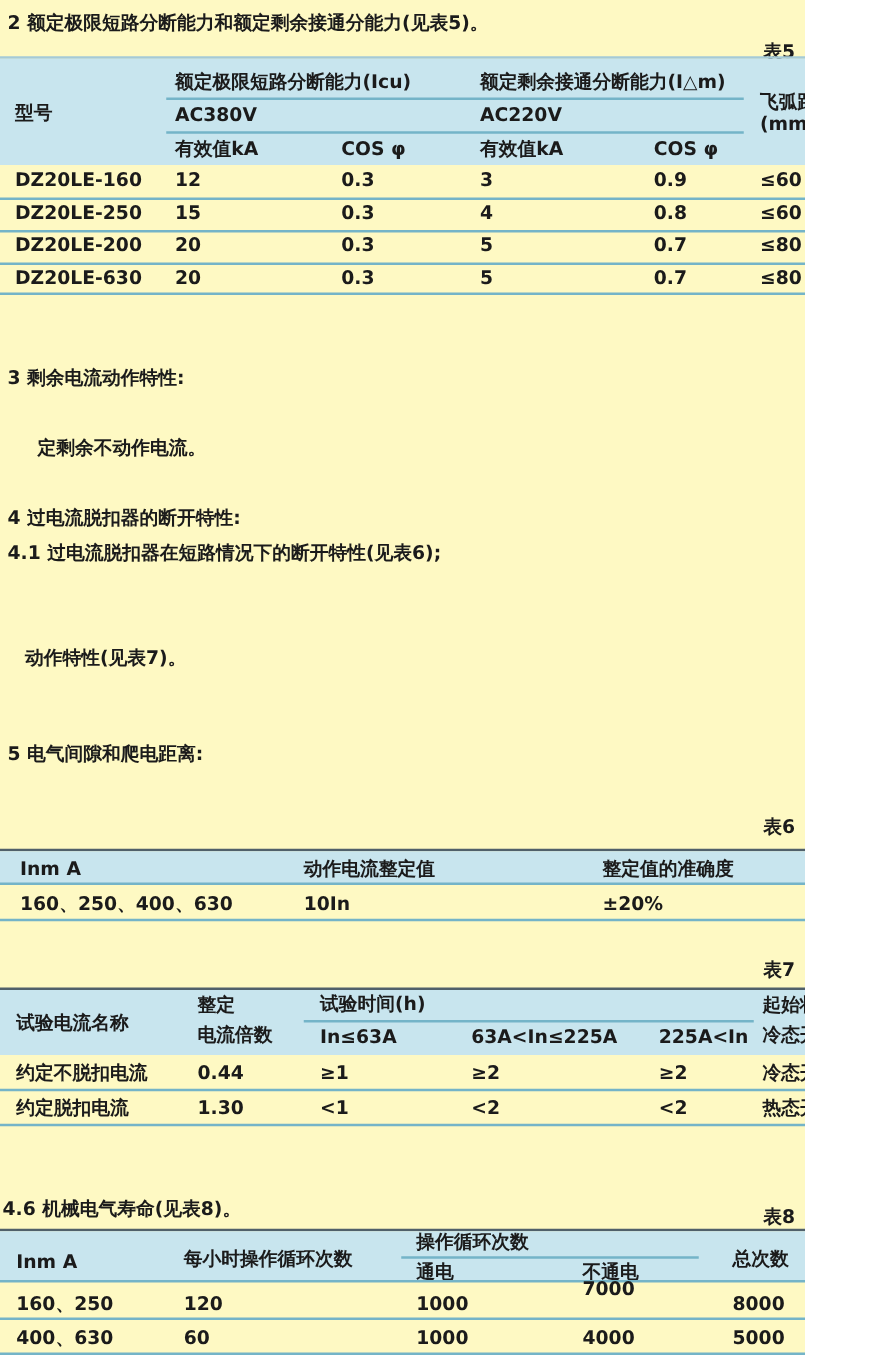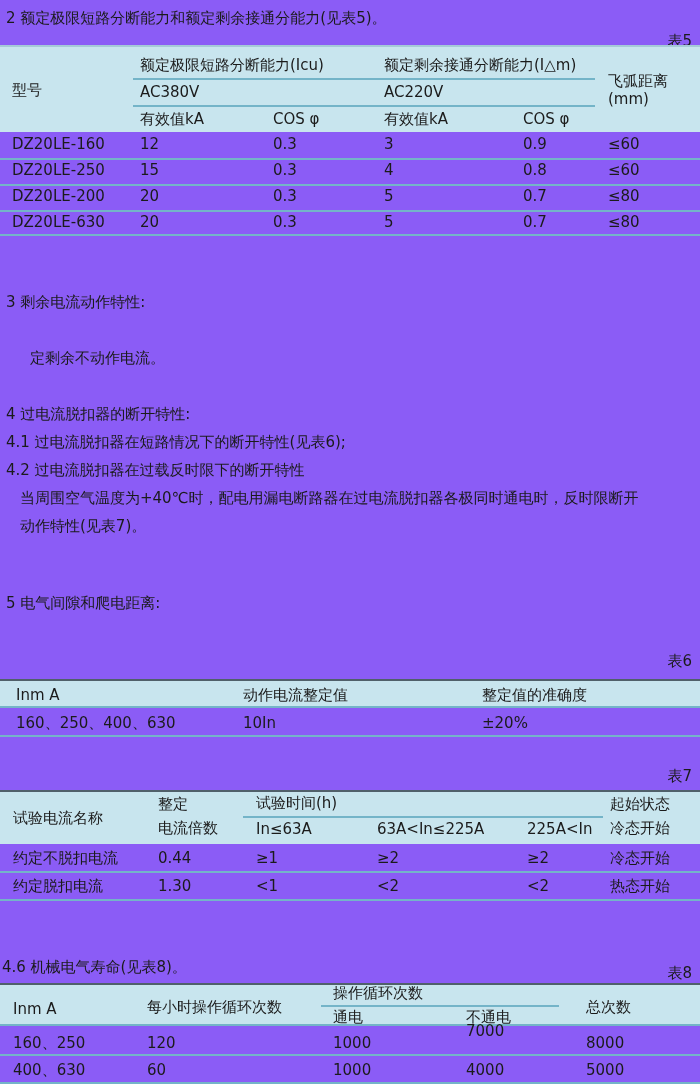--- a/index.html
+++ b/index.html
@@ -1,20 +1,20 @@
 <!DOCTYPE html>
 <html><head>
 <meta charset="utf-8">
 <style>
   * { margin:0; padding:0; box-sizing:border-box; }
   html,body { background:#ffffff; }
   .page {
-    position:relative; width:700px; height:1084px; background:#8b5cf6;
+    position:relative; width:644px; height:1084px; background:#fef9c3;
     font-family:"DejaVu Sans","Liberation Sans",sans-serif;
-    color:#1b1b1b; overflow:hidden;
+    color:#1b1b1b; overflow:hidden;font-weight:bold;
   }
   .t { position:absolute; font-size:15px; line-height:16px; white-space:nowrap; }
   .lbl-right { position:absolute; right:8px; font-size:15px; line-height:16px; white-space:nowrap; }
   .tbl { position:absolute; left:0; width:700px; }
   .hdr-bg { position:absolute; left:0; width:700px; background:#c8e5ee; }
   .ln { position:absolute; height:2px; }
   .ln-thin { position:absolute; height:1.5px; }
   .blue { background:#74b4c8; }
   .dark { background:#50606a; }
   .lightblue { background:#a5cad7; }
@@ -75,22 +75,20 @@
     <span class="t" style="left:523px;top:169px">0.7</span>
     <span class="t" style="left:608px;top:169px">≤80</span>
     <div class="ln blue" style="left:0;top:189px;width:700px"></div>
   </div>
 
 
   <span class="t" style="left:6px;top:294px">3 剩余电流动作特性:</span>
   <span class="t" style="left:30px;top:350px">定剩余不动作电流。</span>
   <span class="t" style="left:6px;top:406px">4 过电流脱扣器的断开特性:</span>
   <span class="t" style="left:6px;top:434px">4.1 过电流脱扣器在短路情况下的断开特性(见表6);</span>
-  <span class="t" style="left:6px;top:462px">4.2 过电流脱扣器在过载反时限下的断开特性</span>
-  <span class="t" style="left:20px;top:490px">当周围空气温度为+40℃时，配电用漏电断路器在过电流脱扣器各极同时通电时，反时限断开</span>
   <span class="t" style="left:20px;top:518px">动作特性(见表7)。</span>
   <span class="t" style="left:6px;top:595px">5 电气间隙和爬电距离:</span>
 
   <span class="lbl-right" style="top:653px">表6</span>
 
   <div class="tbl" style="top:679px;height:58px">
     <div class="ln dark" style="left:0;top:0;width:700px"></div>
     <div class="hdr-bg" style="top:2px;height:26px"></div>
     <span class="t" style="left:16px;top:8px">Inm  A</span>
     <span class="t" style="left:243px;top:8px">动作电流整定值</span>

